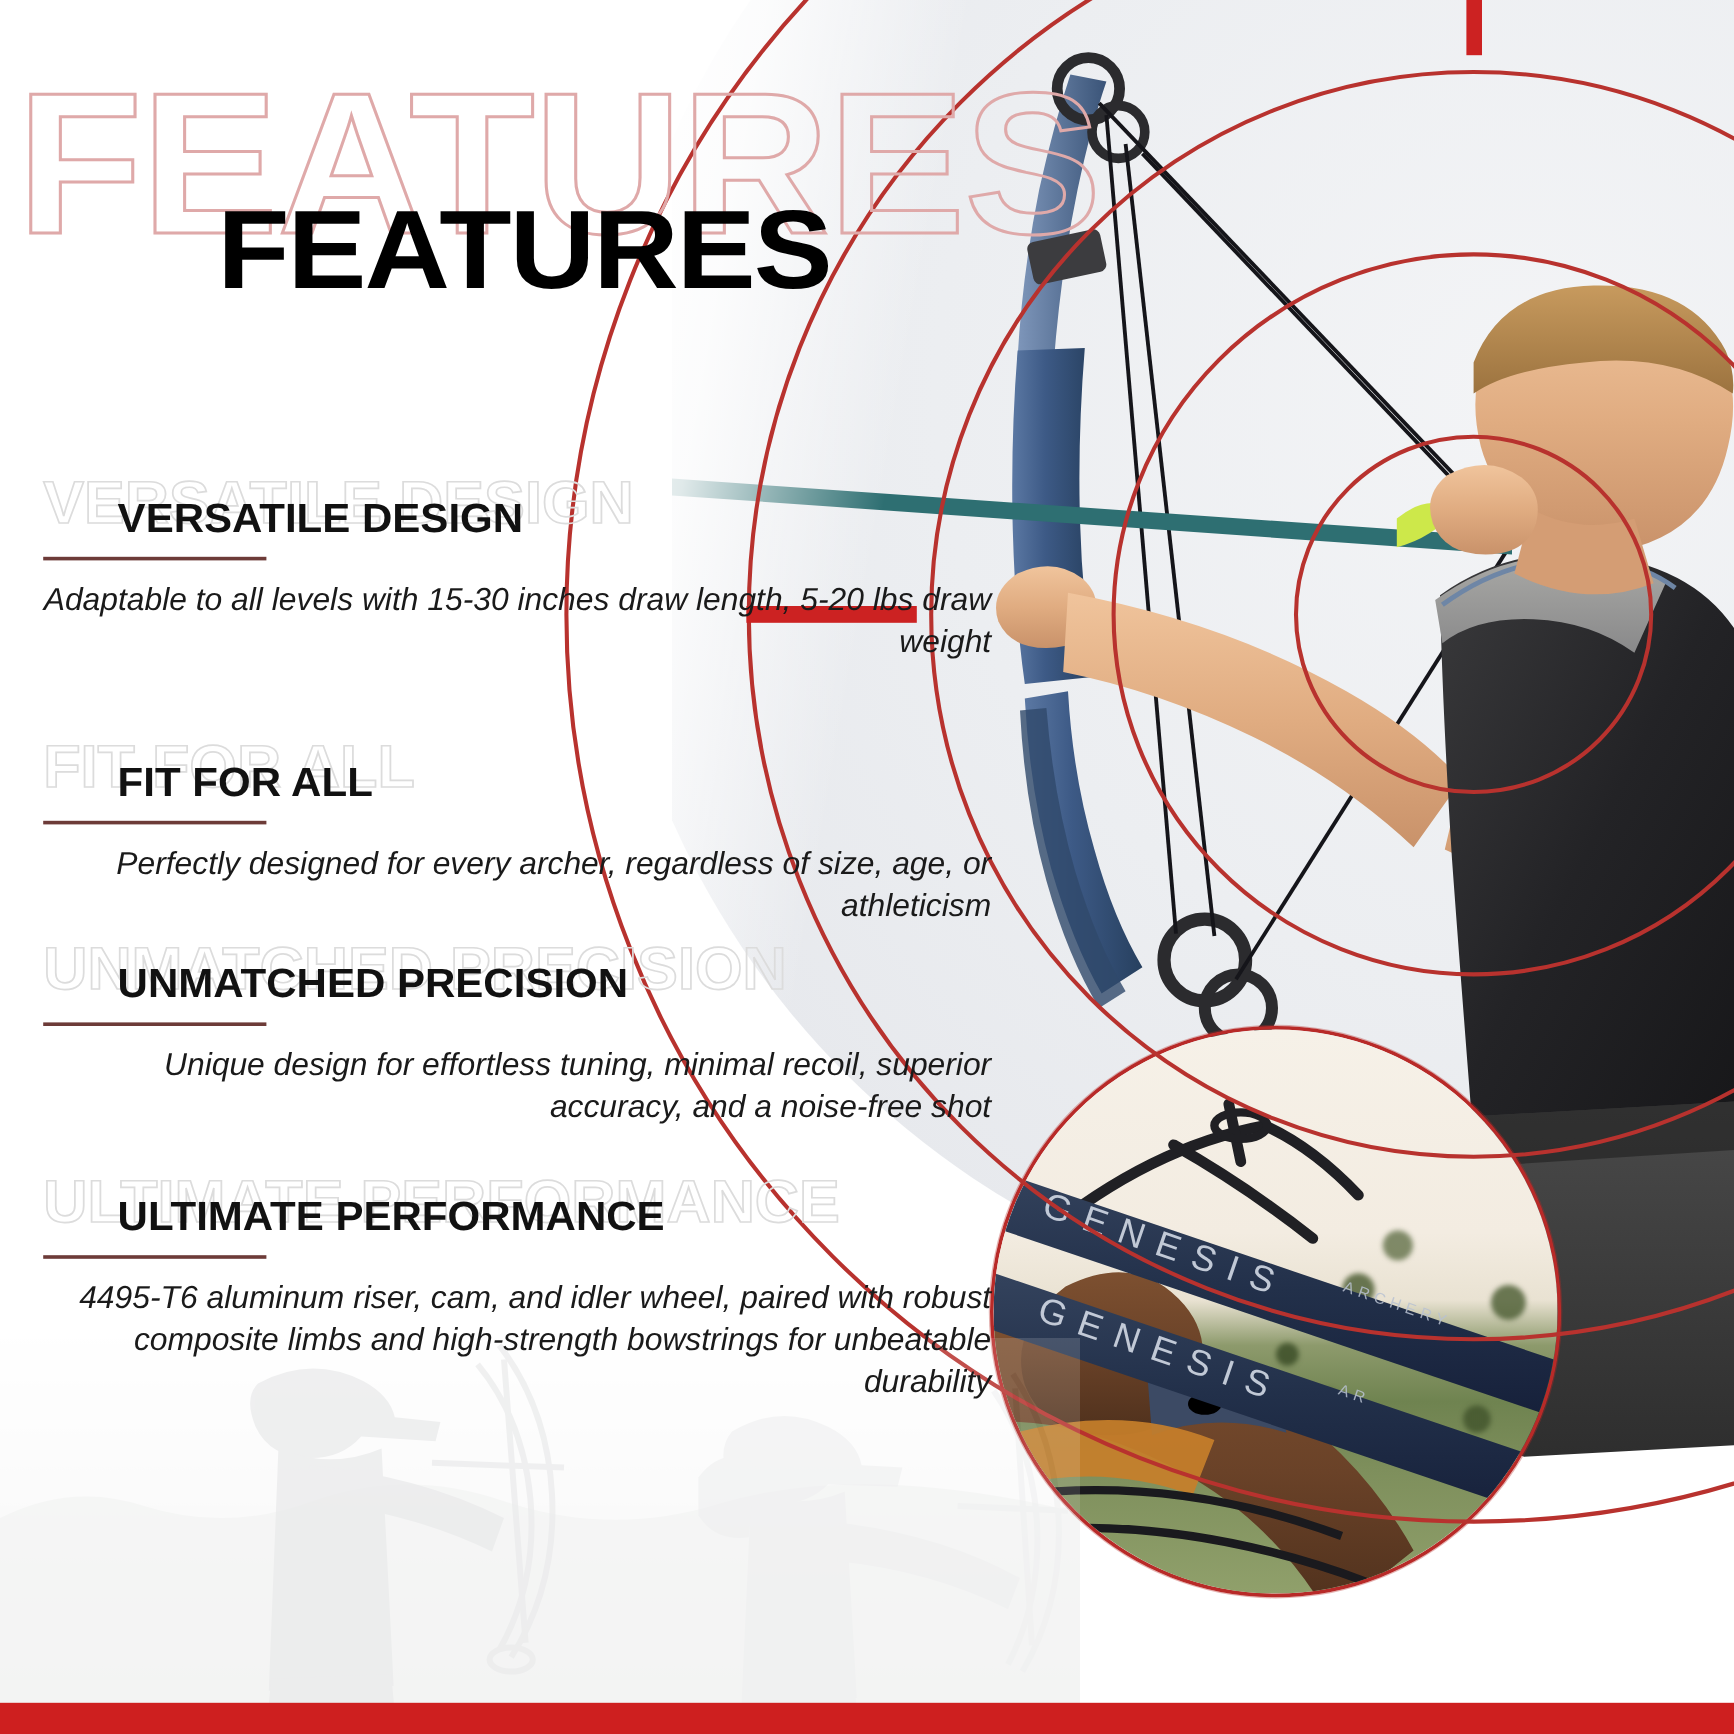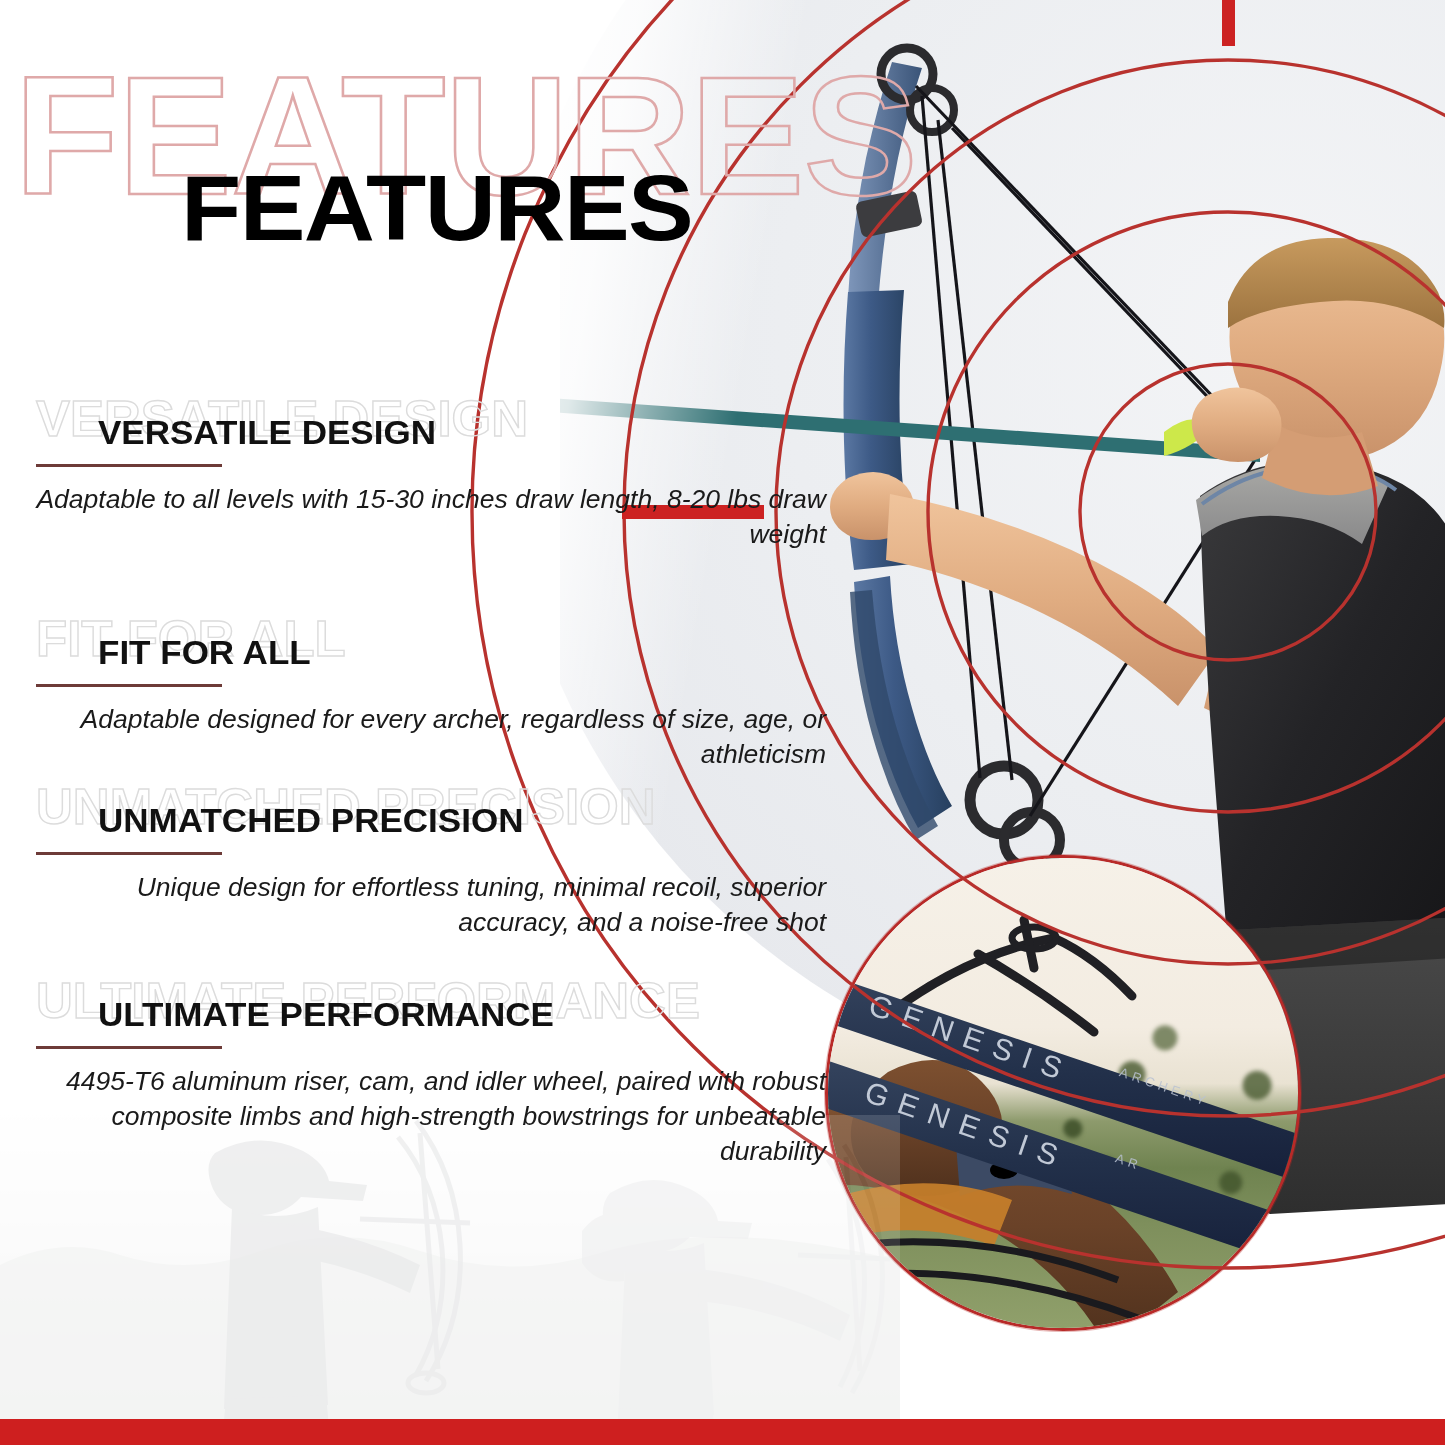--- a/index.html
+++ b/index.html
@@ -272,30 +272,30 @@
       <div class="title-ghost">FEATURES</div>
       <div class="title-solid">FEATURES</div>
     </div>
 
     <div class="feature" style="top:398px;">
       <div class="f-head-wrap">
         <div class="f-ghost">VERSATILE DESIGN</div>
         <div class="f-head">VERSATILE DESIGN</div>
         <div class="f-rule"></div>
       </div>
-      <div class="f-body">Adaptable to all levels with 15-30 inches draw length, 8-20 lbs draw weight</div>
+      <div class="f-body">Adaptable to all levels with 15-30 inches draw length, 5-20 lbs draw weight</div>
     </div>
 
     <div class="feature" style="top:618px;">
       <div class="f-head-wrap">
         <div class="f-ghost">FIT FOR ALL</div>
         <div class="f-head">FIT FOR ALL</div>
         <div class="f-rule"></div>
       </div>
-      <div class="f-body">Adaptable designed for every archer, regardless of size, age, or athleticism</div>
+      <div class="f-body">Perfectly designed for every archer, regardless of size, age, or athleticism</div>
     </div>
 
     <div class="feature" style="top:786px;">
       <div class="f-head-wrap">
         <div class="f-ghost">UNMATCHED PRECISION</div>
         <div class="f-head">UNMATCHED PRECISION</div>
         <div class="f-rule"></div>
       </div>
       <div class="f-body">Unique design for effortless tuning, minimal recoil, superior accuracy, and a noise-free shot</div>
     </div>

